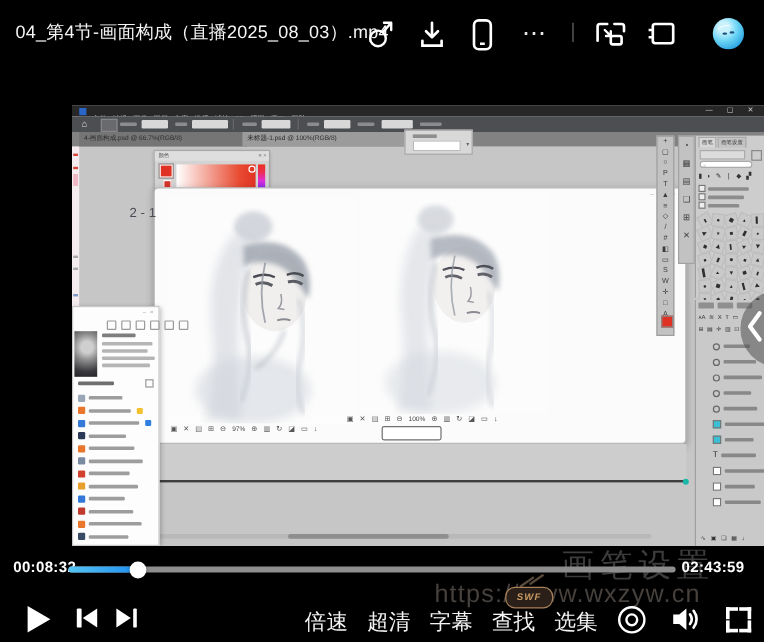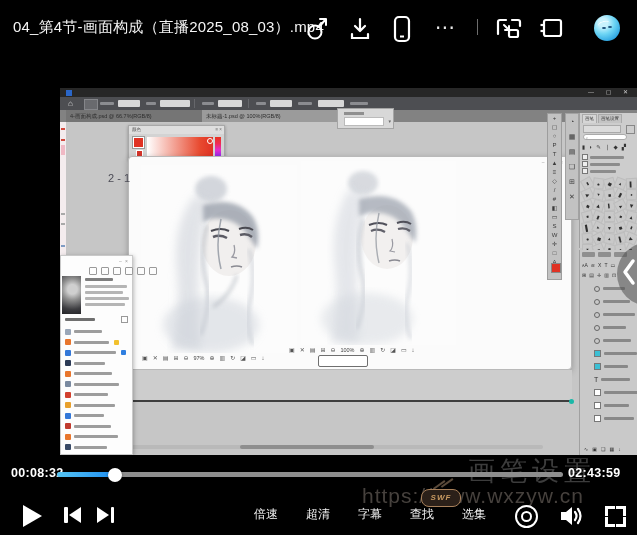--- a/index.html
+++ b/index.html
@@ -117,21 +117,21 @@
   .wm-badge{position:absolute;left:421px;top:29px;width:38px;height:16px;background:#2b2019;
             border:1px solid #a8805a;border-radius:8px;color:#c99a62;font-size:8px;font-style:italic;
             font-weight:700;text-align:center;line-height:16px;letter-spacing:1px;}
   .wm-slash{position:absolute;width:14px;height:1.5px;background:#5a4a3a;transform:rotate(-35deg);}
   .ctrl{position:absolute;top:45px;}
   .play-tri{width:0;height:0;border-left:19px solid #fff;border-top:11.5px solid transparent;border-bottom:11.5px solid transparent;}
   .seek{display:flex;align-items:center;gap:1.5px;}
   .seek-bar{width:3.5px;height:16px;background:#fff;border-radius:1px;}
   .tri-l{width:0;height:0;border-right:12px solid #fff;border-top:8px solid transparent;border-bottom:8px solid transparent;}
   .tri-r{width:0;height:0;border-left:12px solid #fff;border-top:8px solid transparent;border-bottom:8px solid transparent;}
-  .txt-btn{position:absolute;top:46px;color:#f4f4f4;font-size:12px;white-space:nowrap;cursor:pointer;}
+  .txt-btn{position:absolute;top:46px;color:#f4f4f4;font-size:18px;white-space:nowrap;cursor:pointer;}
   .target-outer{position:absolute;width:19px;height:19px;border:2px solid #fff;border-radius:50%;}
   .target-inner{position:absolute;left:4px;top:4px;width:7px;height:7px;border:2.5px solid #fff;border-radius:50%;}
   .fs-corners{position:absolute;width:21px;height:21px;}
   .fs-corners i{position:absolute;width:7px;height:7px;border:0 solid #fff;}
   .fs-corners .tl{left:0;top:0;border-left-width:3px;border-top-width:3px;}
   .fs-corners .tr{right:0;top:0;border-right-width:3px;border-top-width:3px;}
   .fs-corners .bl{left:0;bottom:0;border-left-width:3px;border-bottom-width:3px;}
   .fs-corners .br{right:0;bottom:0;border-right-width:3px;border-bottom-width:3px;}
   .globe{position:absolute;left:594px;top:15px;width:26px;height:26px;border-radius:50%;
          background:radial-gradient(circle at 35% 30%,#c9f2fd 0 18%,#6fd6f5 45%,#1e9ade 85%,#1579c0 100%);}

